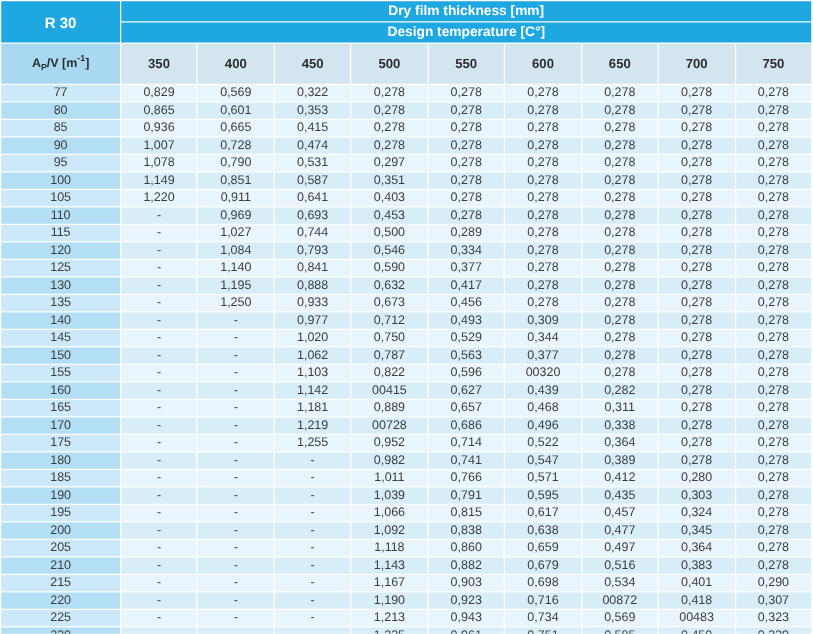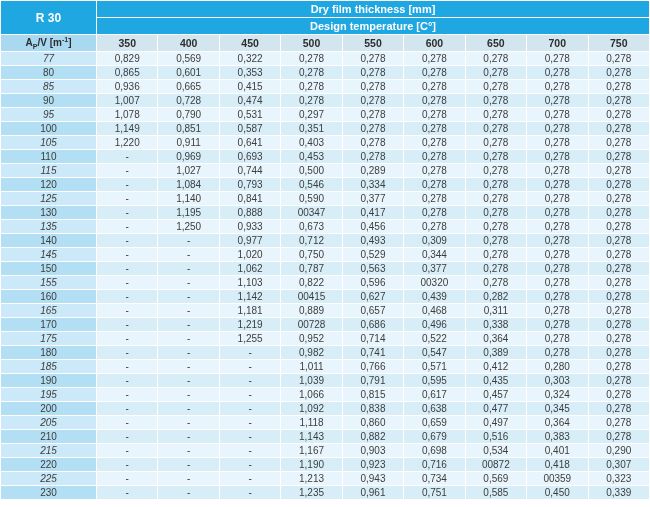--- a/index.html
+++ b/index.html
@@ -30,27 +30,27 @@
   .apv-head {
     background: var(--apv-header-bg);
     color: #2e2e2e; font-weight: bold; font-size: 10px;
     height: 16px;
   }
   .apv-head sub { font-size: 7px; }
   .apv-head sup { font-size: 7px; }
   .temp-head {
     background: var(--col-header-bg);
     color: #2e2e2e; font-weight: bold; font-size: 10.5px;
-    height: 16px;
+    height: 32px;
   }
   tbody td {
     font-size: 10px; color: #3d3d3d;
     height: 13px; line-height: 13px;
   }
-  tr.odd  td.apv-cell  { background: var(--first-col-light); font-style: italic; }
+  tr.odd  td.apv-cell  { background: var(--first-col-light); }
   tr.even td.apv-cell  { background: var(--first-col-dark); }
   tr.odd  td.data-cell { background: var(--row-light); }
   tr.even td.data-cell { background: var(--row-dark); }
 </style>
 </head>
 <body>
 
 <table>
   <colgroup>
     <col class="apv-col">
@@ -216,21 +216,21 @@
         <td class="data-cell">0,278</td>
         <td class="data-cell">0,278</td>
         <td class="data-cell">0,278</td>
         <td class="data-cell">0,278</td>
       </tr>
       <tr class="even">
         <td class="apv-cell">130</td>
         <td class="data-cell">-</td>
         <td class="data-cell">1,195</td>
         <td class="data-cell">0,888</td>
-        <td class="data-cell">00347</td>
+        <td class="data-cell">0,632</td>
         <td class="data-cell">0,417</td>
         <td class="data-cell">0,278</td>
         <td class="data-cell">0,278</td>
         <td class="data-cell">0,278</td>
         <td class="data-cell">0,278</td>
       </tr>
       <tr class="odd">
         <td class="apv-cell">135</td>
         <td class="data-cell">-</td>
         <td class="data-cell">1,250</td>
@@ -448,21 +448,21 @@
       </tr>
       <tr class="odd">
         <td class="apv-cell">225</td>
         <td class="data-cell">-</td>
         <td class="data-cell">-</td>
         <td class="data-cell">-</td>
         <td class="data-cell">1,213</td>
         <td class="data-cell">0,943</td>
         <td class="data-cell">0,734</td>
         <td class="data-cell">0,569</td>
-        <td class="data-cell">00359</td>
+        <td class="data-cell">00483</td>
         <td class="data-cell">0,323</td>
       </tr>
       <tr class="even">
         <td class="apv-cell">230</td>
         <td class="data-cell">-</td>
         <td class="data-cell">-</td>
         <td class="data-cell">-</td>
         <td class="data-cell">1,235</td>
         <td class="data-cell">0,961</td>
         <td class="data-cell">0,751</td>

